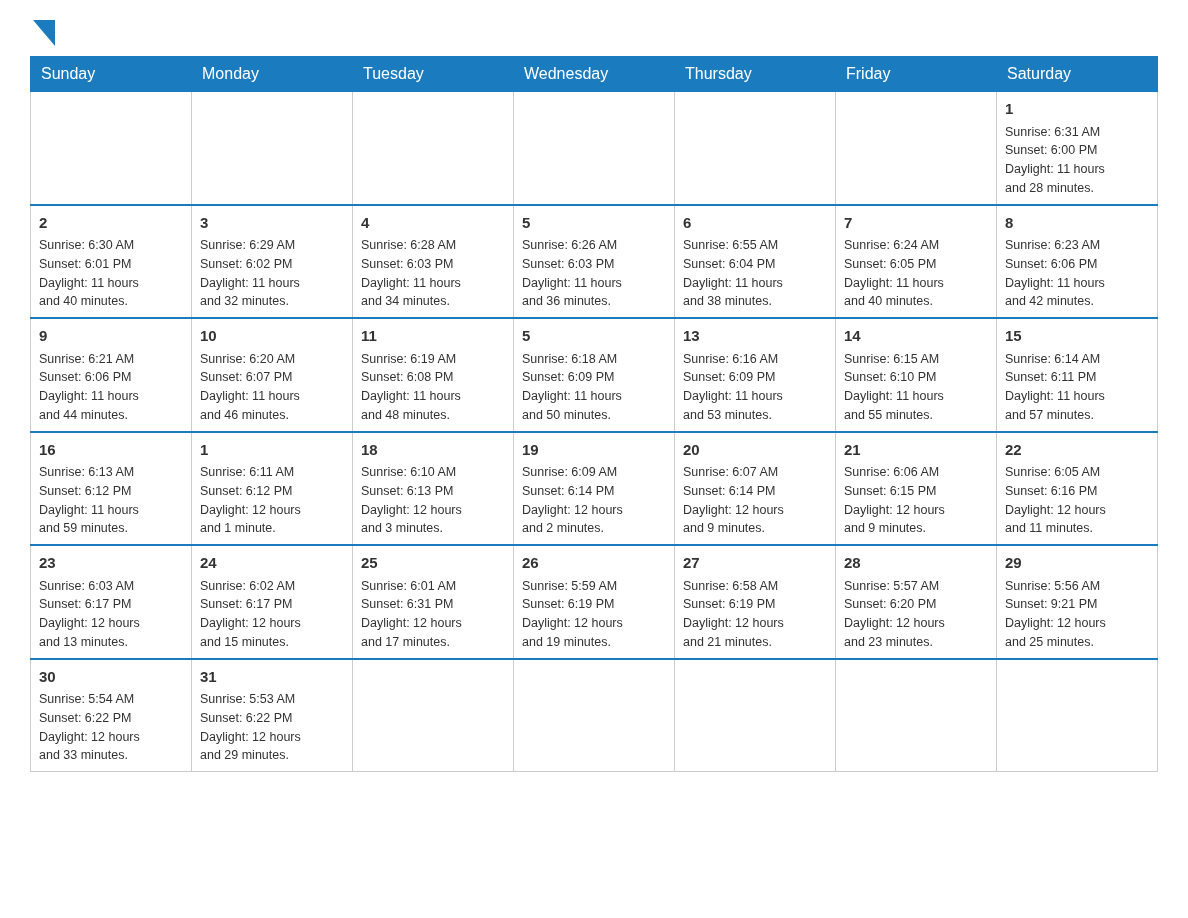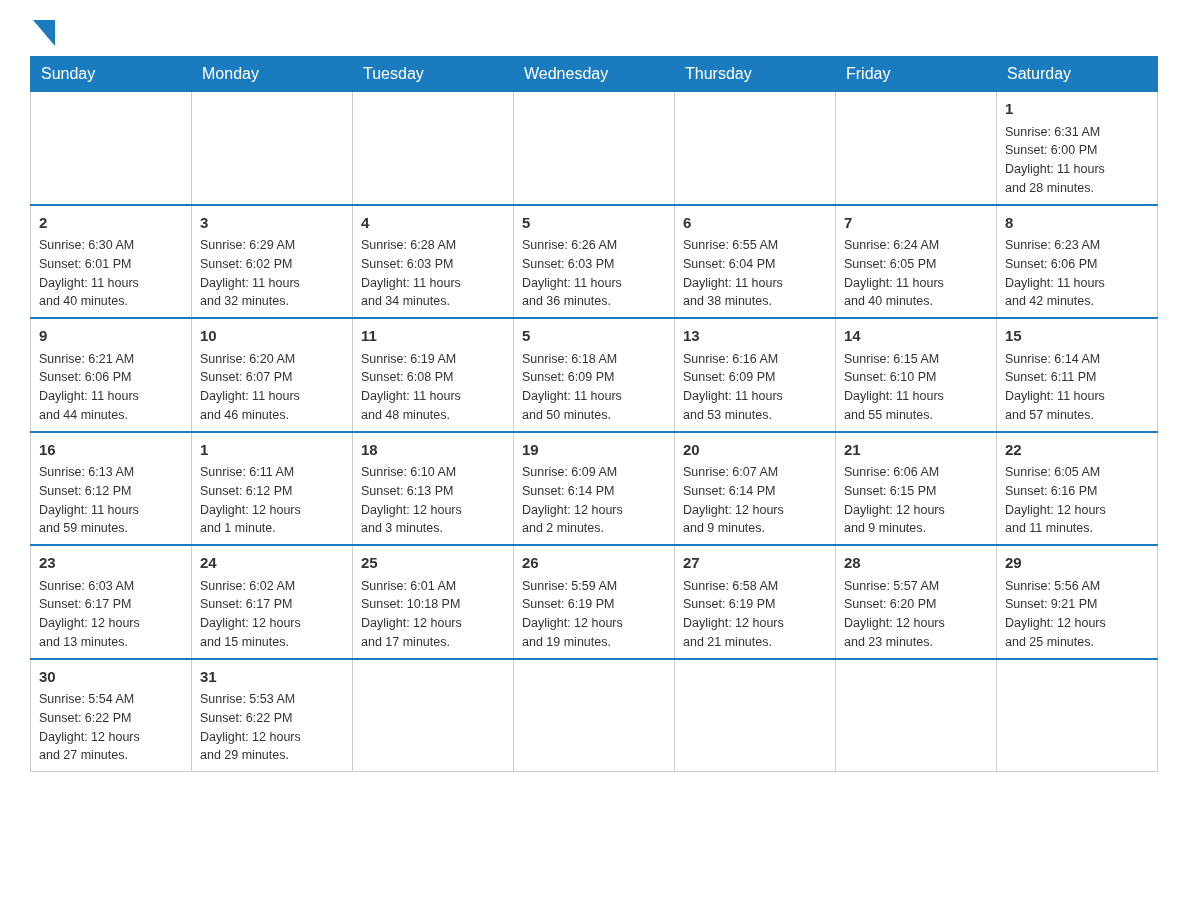--- a/index.html
+++ b/index.html
@@ -312,21 +312,21 @@
         <td>
           <span class="day-num">24</span>
           <div class="day-info">Sunrise: 6:02 AM</div>
           <div class="day-info">Sunset: 6:17 PM</div>
           <div class="day-info">Daylight: 12 hours</div>
           <div class="day-info">and 15 minutes.</div>
         </td>
         <td>
           <span class="day-num">25</span>
           <div class="day-info">Sunrise: 6:01 AM</div>
-          <div class="day-info">Sunset: 10:18 PM</div>
+          <div class="day-info">Sunset: 6:31 PM</div>
           <div class="day-info">Daylight: 12 hours</div>
           <div class="day-info">and 17 minutes.</div>
         </td>
         <td>
           <span class="day-num">26</span>
           <div class="day-info">Sunrise: 5:59 AM</div>
           <div class="day-info">Sunset: 6:19 PM</div>
           <div class="day-info">Daylight: 12 hours</div>
           <div class="day-info">and 19 minutes.</div>
         </td>
@@ -351,21 +351,21 @@
           <div class="day-info">Daylight: 12 hours</div>
           <div class="day-info">and 25 minutes.</div>
         </td>
       </tr>
       <tr>
         <td>
           <span class="day-num">30</span>
           <div class="day-info">Sunrise: 5:54 AM</div>
           <div class="day-info">Sunset: 6:22 PM</div>
           <div class="day-info">Daylight: 12 hours</div>
-          <div class="day-info">and 27 minutes.</div>
+          <div class="day-info">and 33 minutes.</div>
         </td>
         <td>
           <span class="day-num">31</span>
           <div class="day-info">Sunrise: 5:53 AM</div>
           <div class="day-info">Sunset: 6:22 PM</div>
           <div class="day-info">Daylight: 12 hours</div>
           <div class="day-info">and 29 minutes.</div>
         </td>
         <td class="empty-cell"></td>
         <td class="empty-cell"></td>

